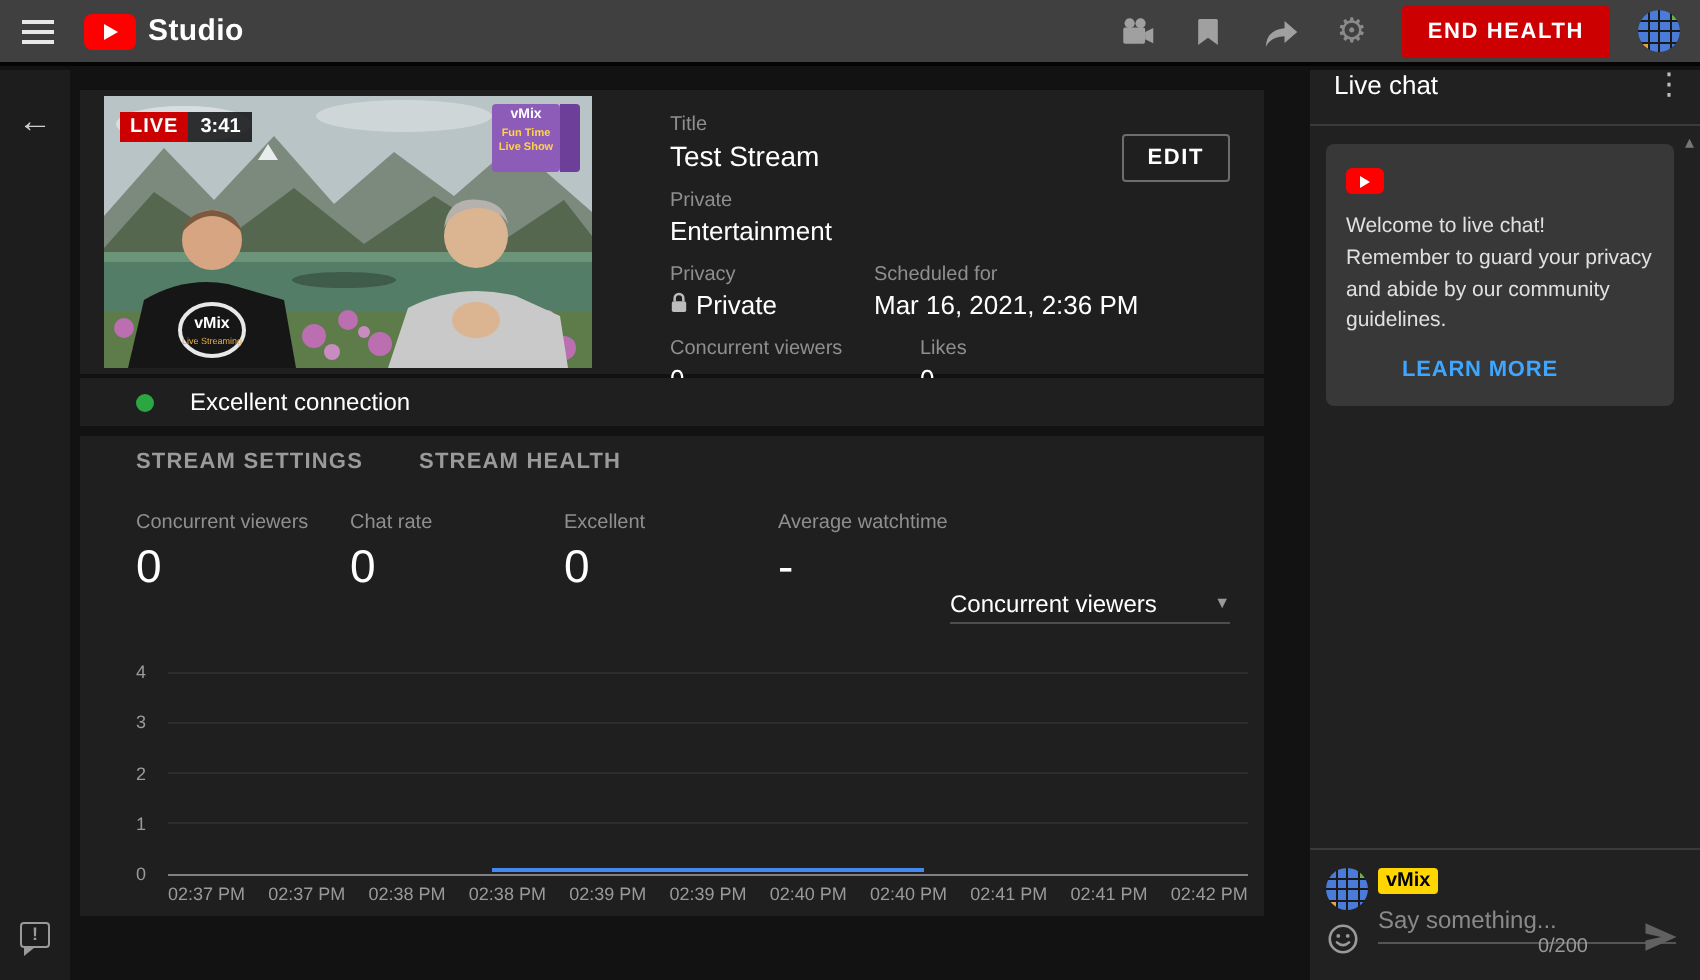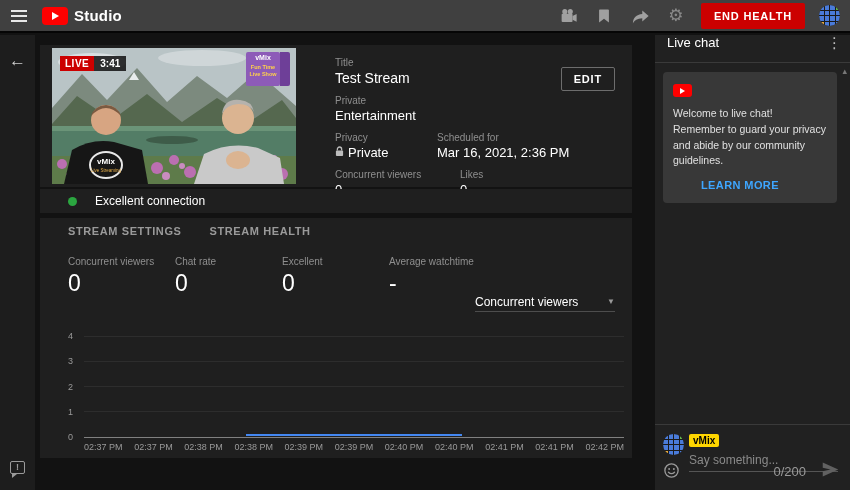--- a/index.html
+++ b/index.html
@@ -117,21 +117,21 @@
   .learn-more { display:block; margin:10px 0 0 28px; color:#3ea6ff; font-size:11px; font-weight:bold;
     letter-spacing:.4px; text-decoration:none; }
   .chat-input-area { position:absolute; left:0; bottom:0; right:0; height:66px; border-top:1px solid #3a3a3a; }
   .ci-avatar { position:absolute; left:8px; top:9px; }
   .user-badge { position:absolute; left:34px; top:9px; background:#ffd600; color:#000; font-size:10px;
     font-weight:bold; padding:1px 4px; border-radius:2px; }
   .chat-input { position:absolute; left:34px; top:26px; right:12px; background:transparent; border:none;
     border-bottom:1px solid #555; color:#eee; font-family:inherit; font-size:12px; padding:2px 0 4px 0; outline:none; }
   .chat-input::placeholder { color:#8a8a8a; }
   .emoji-btn { position:absolute; left:8px; bottom:7px; cursor:pointer; }
-  .char-count { position:absolute; right:44px; bottom:11px; color:#9a9a9a; font-size:13px; }
+  .char-count { position:absolute; right:56px; bottom:11px; color:#9a9a9a; font-size:10px; }
   .send-btn { position:absolute; right:10px; bottom:7px; cursor:pointer; }
 </style>
 </head>
 <body>
 
 <div class="stage">
 
   <div class="topbar">
     <div class="hamburger">
         <i></i>

